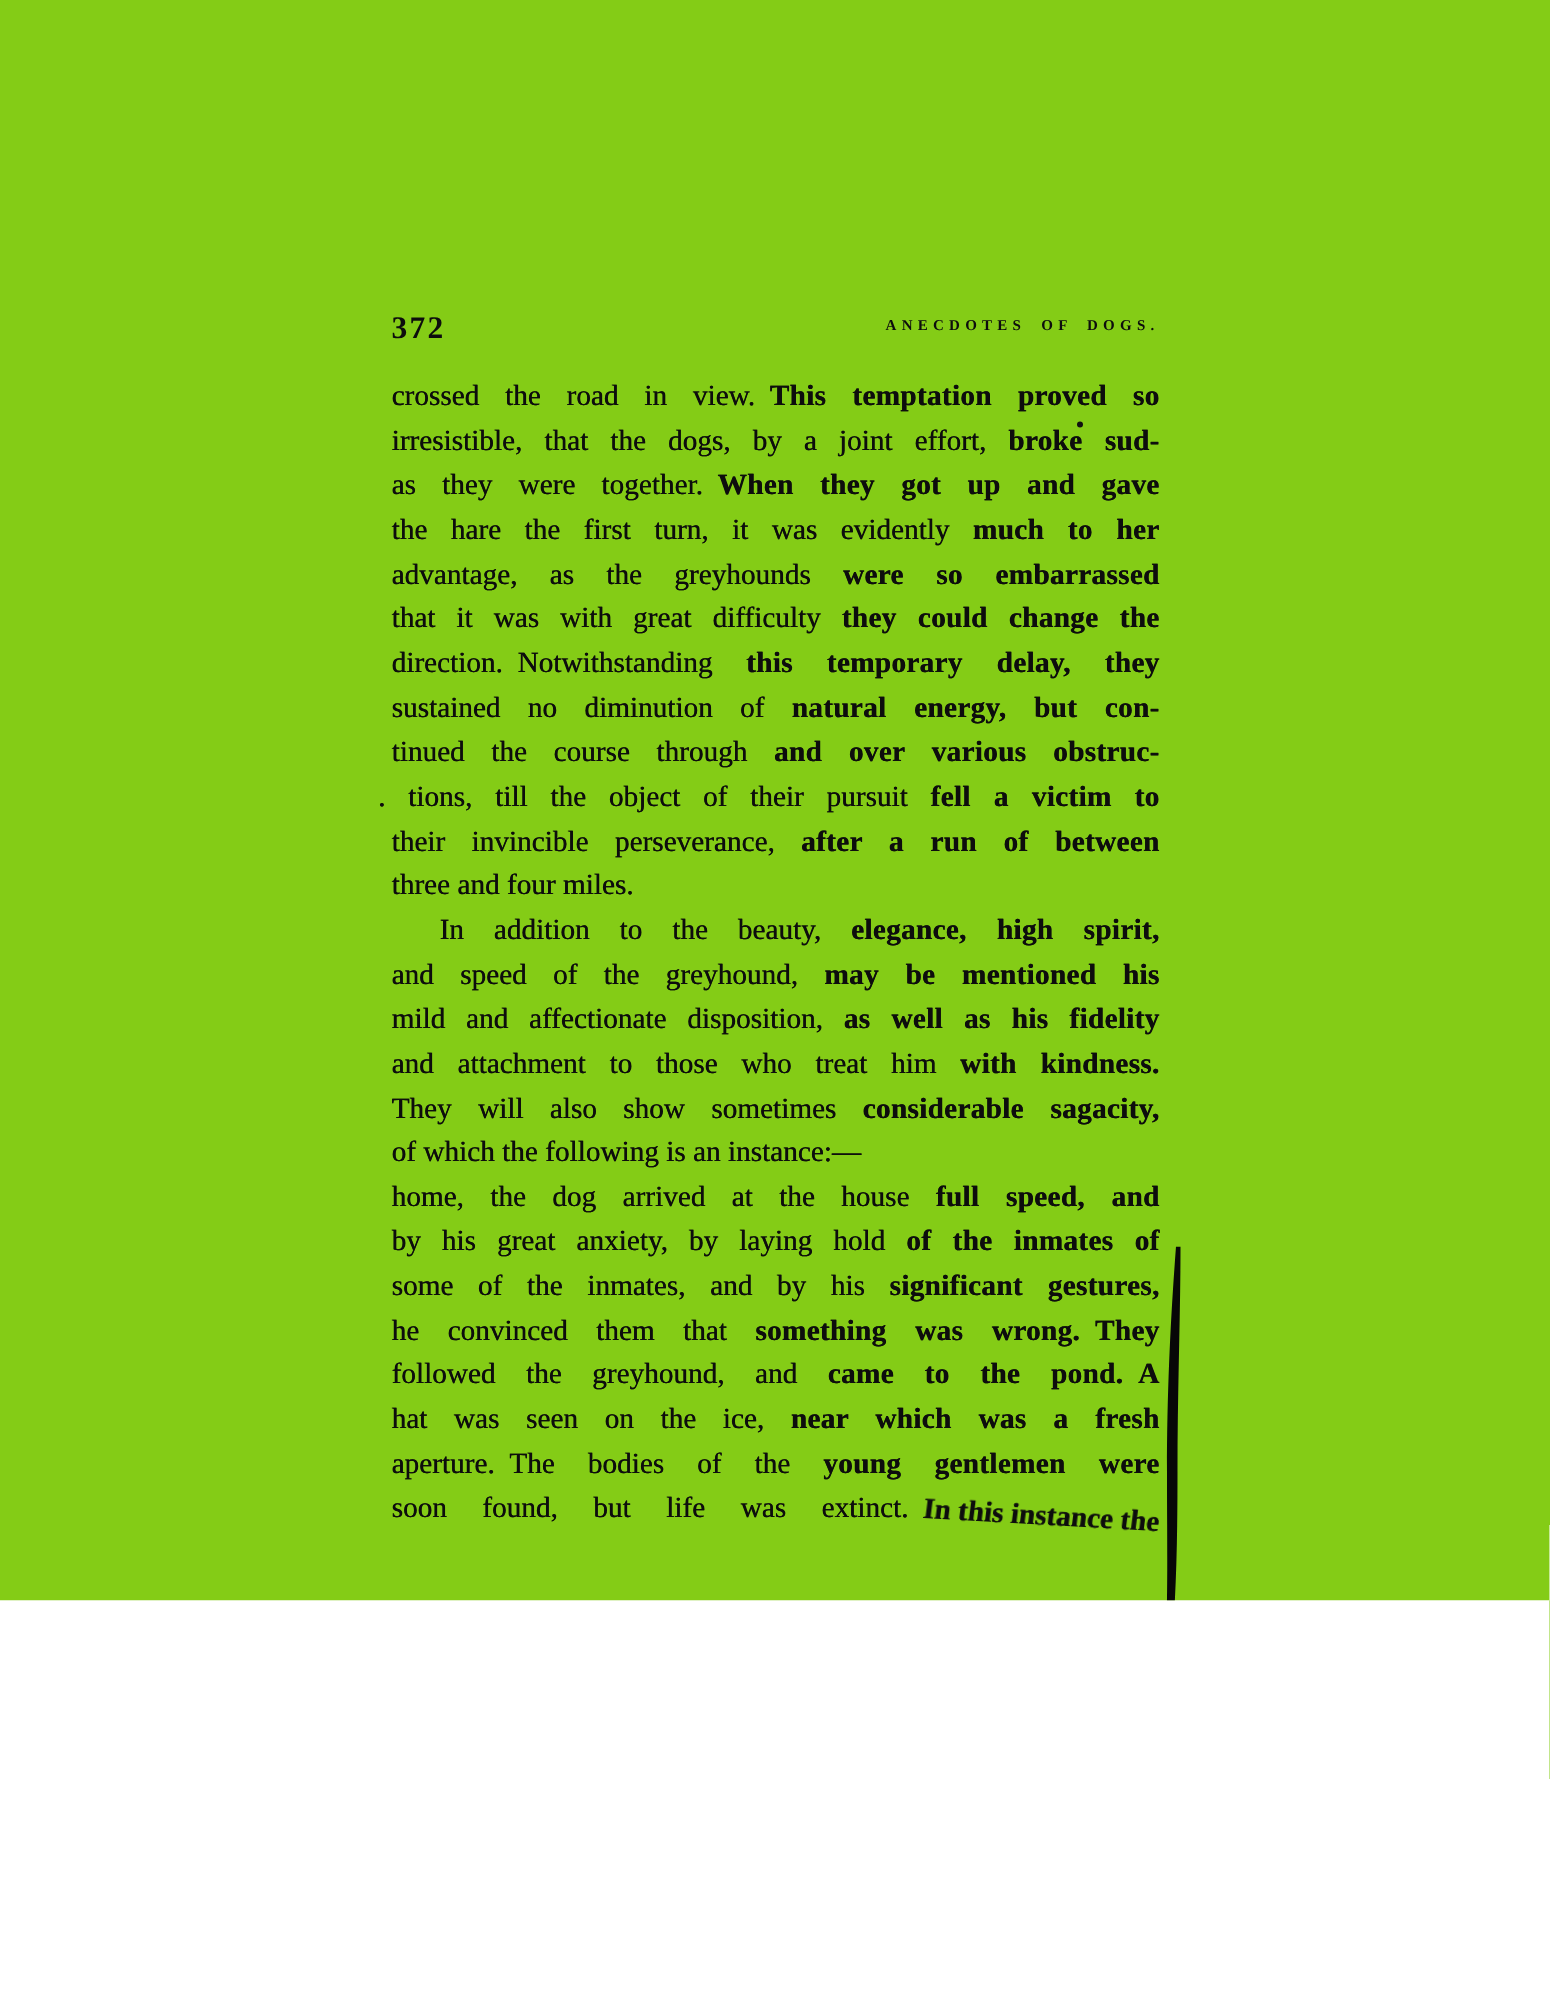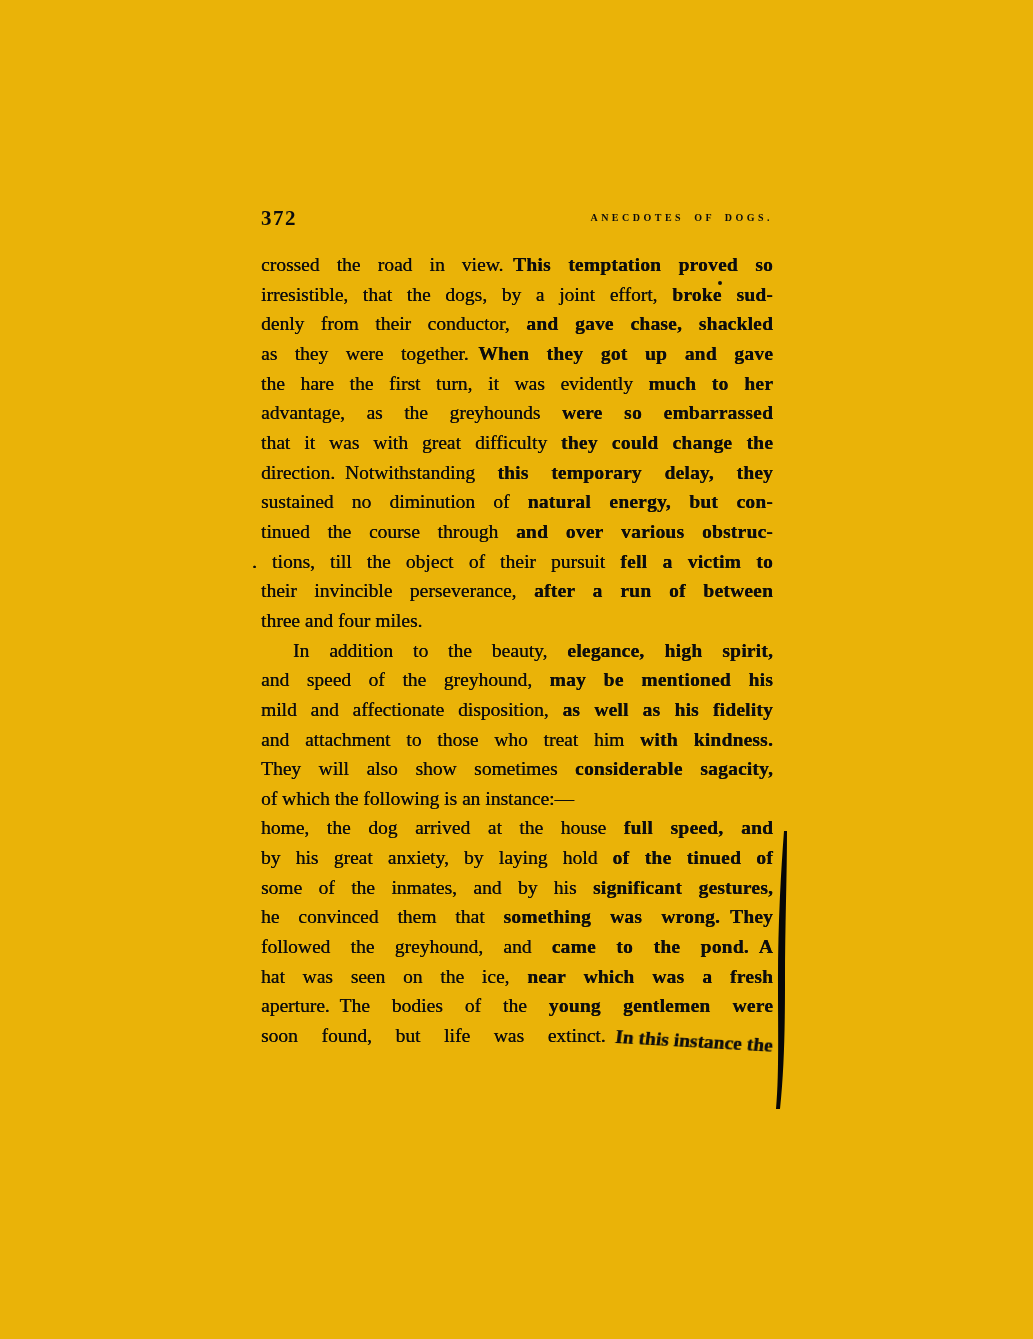--- a/index.html
+++ b/index.html
@@ -1,20 +1,20 @@
 <!DOCTYPE html>
 <html><head>
 <meta charset="utf-8">
 <style>
   html, body { margin: 0; padding: 0; background: #ffffff; }
   .page {
     position: relative;
     width: 1033px;
-    height: 1339px;
-    background: #eab308;
+    height: 1067px;
+    background: #84cc16;
     overflow: hidden;
     font-family: "Liberation Serif", "DejaVu Serif", serif;
     color: #0d0d0d;
   }
   .page-number {
     position: absolute;
     left: 261px;
     top: 206px;
     font-size: 21px;
     letter-spacing: 1.5px;
@@ -81,21 +81,20 @@
 <div class="page">
 
   <div class="page-number">372</div>
 
   <div class="running-header">ANECDOTES OF DOGS.</div>
 
   <div class="page-body">
       <div class="paragraph">
         <div class="line">crossed the road in view. <b>This temptation proved so</b></div>
         <div class="line">irresistible, that the dogs, by a joint effort, <b>broke sud-</b></div>
-        <div class="line">denly from their conductor, <b>and gave chase, shackled</b></div>
         <div class="line">as they were together. <b>When they got up and gave</b></div>
         <div class="line">the hare the first turn, it was evidently <b>much to her</b></div>
         <div class="line">advantage, as the greyhounds <b>were so embarrassed</b></div>
         <div class="line">that it was with great difficulty <b>they could change the</b></div>
         <div class="line">direction. Notwithstanding <b>this temporary delay, they</b></div>
         <div class="line">sustained no diminution of <b>natural energy, but con-</b></div>
         <div class="line">tinued the course through <b>and over various obstruc-</b></div>
         <div class="line hang">. tions, till the object of their pursuit <b>fell a victim to</b></div>
         <div class="line">their invincible perseverance, <b>after a run of between</b></div>
         <div class="line endleft">three and four miles.</div>
@@ -103,21 +102,21 @@
       <div class="paragraph">
         <div class="line ind">In addition to the beauty, <b>elegance, high spirit,</b></div>
         <div class="line">and speed of the greyhound, <b>may be mentioned his</b></div>
         <div class="line">mild and affectionate disposition, <b>as well as his fidelity</b></div>
         <div class="line">and attachment to those who treat him <b>with kindness.</b></div>
         <div class="line">They will also show sometimes <b>considerable sagacity,</b></div>
         <div class="line endleft">of which the following is an instance:—</div>
       </div>
       <div class="paragraph">
         <div class="line">home, the dog arrived at the house <b>full speed, and</b></div>
-        <div class="line">by his great anxiety, by laying hold <b>of the tinued of</b></div>
+        <div class="line">by his great anxiety, by laying hold <b>of the inmates of</b></div>
         <div class="line">some of the inmates, and by his <b>significant gestures,</b></div>
         <div class="line">he convinced them that <b>something was wrong. They</b></div>
         <div class="line">followed the greyhound, and <b>came to the pond. A</b></div>
         <div class="line">hat was seen on the ice, <b>near which was a fresh</b></div>
         <div class="line">aperture. The bodies of the <b>young gentlemen were</b></div>
         <div class="line">soon found, but life was extinct. <span class="smear">In this instance the</span></div>
       </div>
     </div>
 
   <div class="ink-dot"></div>

